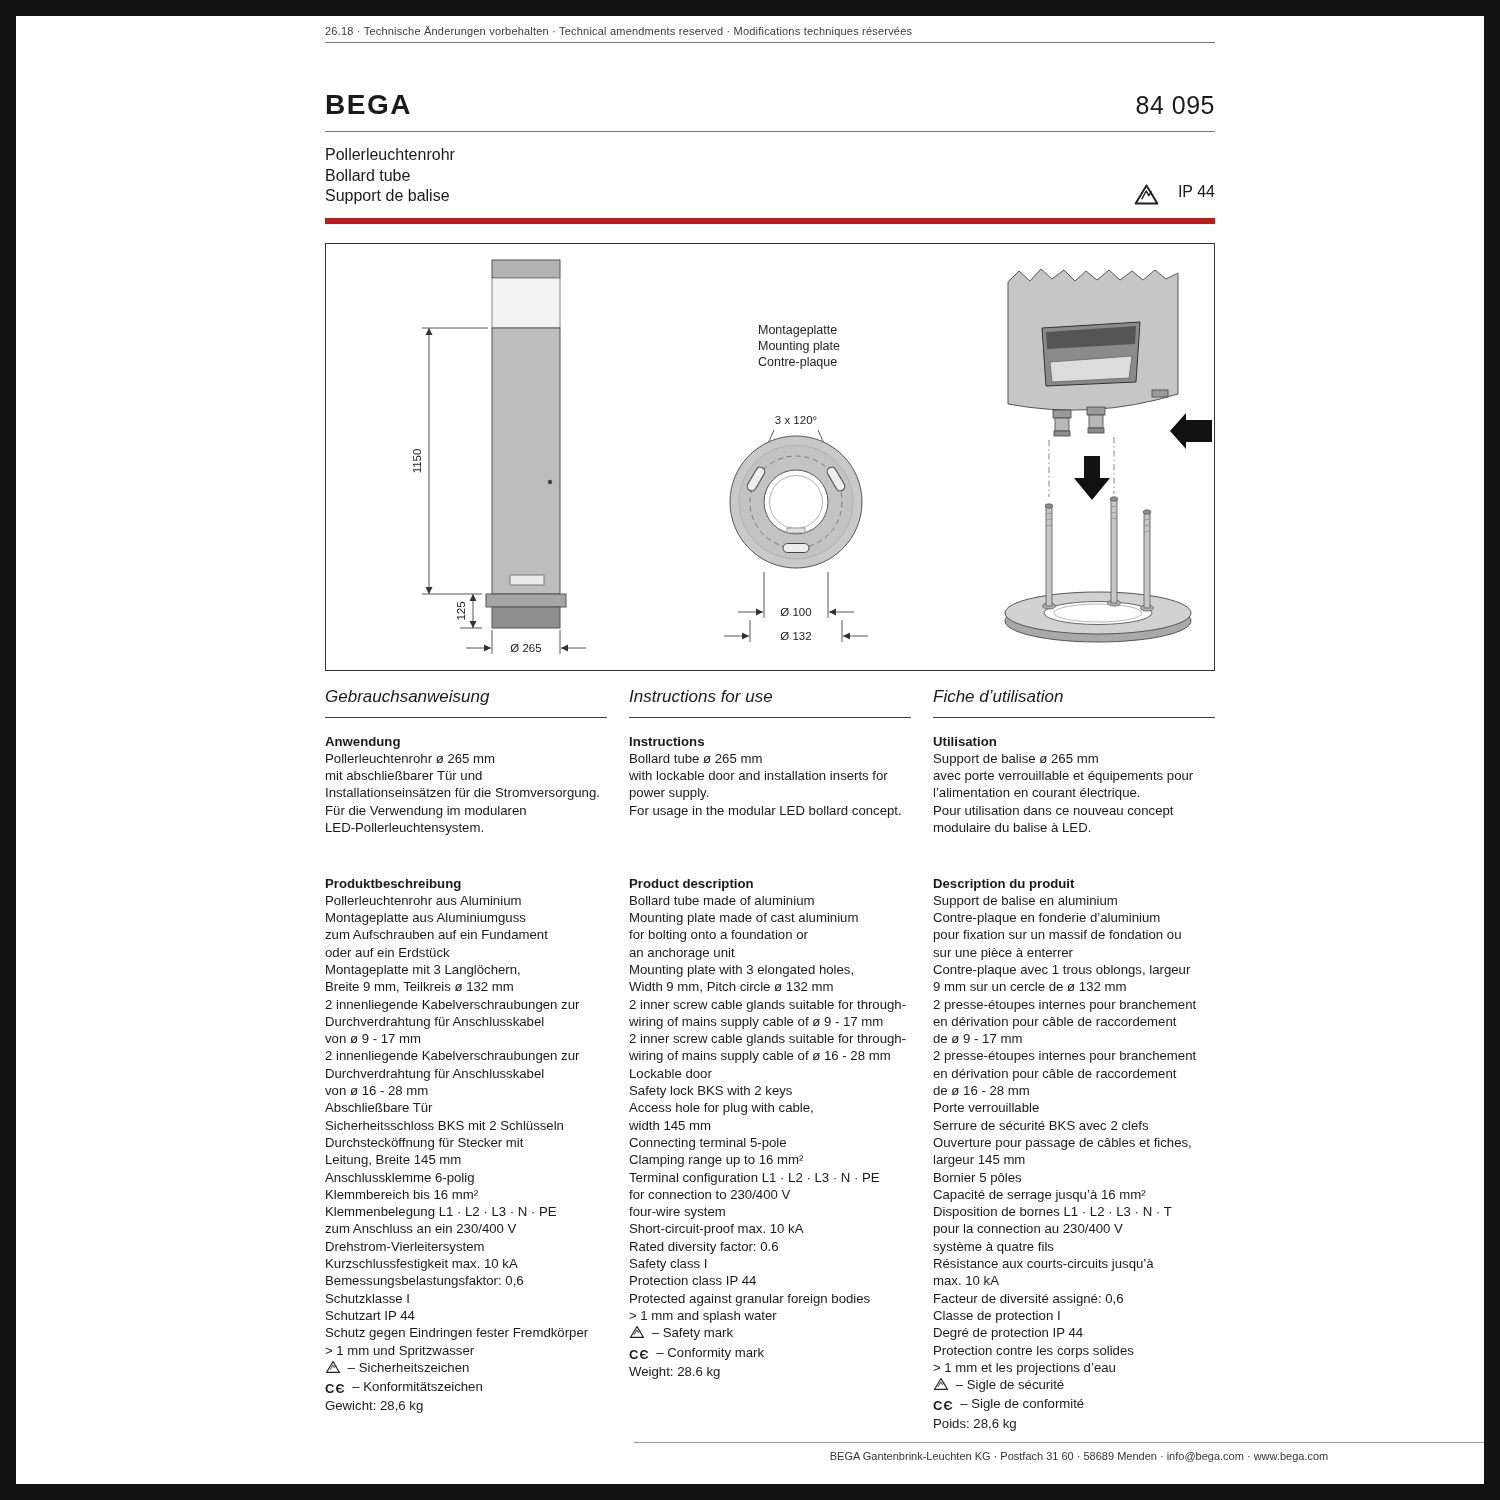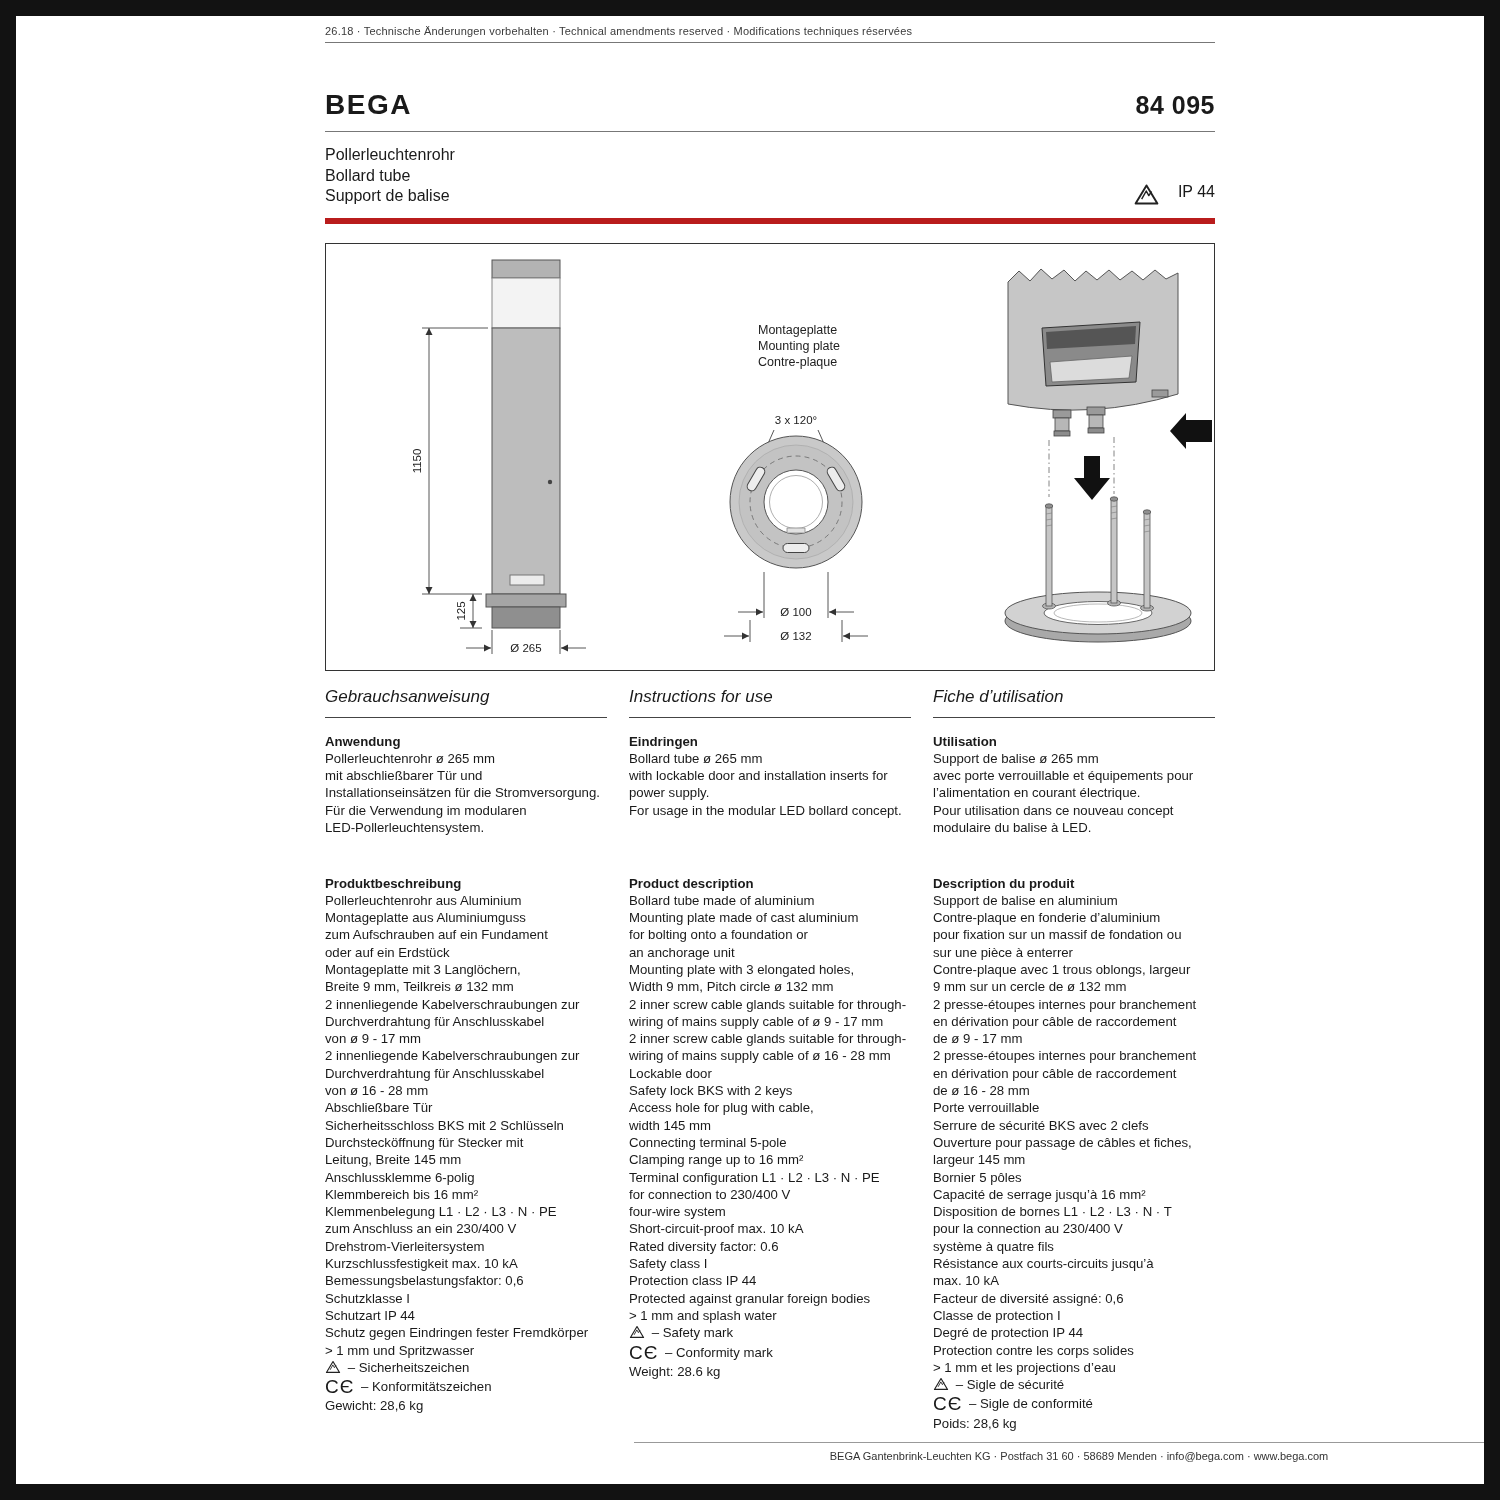--- a/index.html
+++ b/index.html
@@ -5,40 +5,40 @@
   * { margin:0; padding:0; box-sizing:border-box; }
   html,body { width:1500px; height:1500px; }
   body { background:#fff; font-family:"Liberation Sans", sans-serif; color:#1a1a1a; }
   .frame { width:1500px; height:1500px; border:16px solid #121212; background:#fff; position:relative; overflow:hidden; }
   .content { position:absolute; left:309px; top:0; width:890px; height:1468px; }
 
   .topnote { margin-top:9px; font-size:11px; color:#3a3a3a; letter-spacing:0.2px; padding-bottom:5px; border-bottom:1px solid #777; }
 
   .brandrow { display:flex; justify-content:space-between; align-items:baseline; padding:8px 0 10px; border-bottom:1px solid #777; }
   .brand { font-size:28px; font-weight:bold; letter-spacing:1.5px; }
-  .prodnum { font-size:25px; font-weight:bold; letter-spacing:0.5px;margin-top:40px; }
+  .prodnum { font-size:25px; font-weight:normal; letter-spacing:0.5px;margin-top:40px; }
 
   .titlerow { display:flex; justify-content:space-between; align-items:flex-end; padding:13px 0 11px; border-bottom:6px solid #b91c1c;gap:22px; }
   .titles { font-size:16px; line-height:20.5px; }
   .iprow { display:flex; gap:18px; font-size:16px; padding-bottom:1px; }
   .iprow svg { display:block; }
 
   .drawingbox { margin-top:19px; border:1px solid #333; height:428px; background:#fff; }
   .dim { font-size:11.5px; fill:#222; }
   .lbl { font-size:12.5px; fill:#222; }
 
   .columns { display:flex; gap:22px; margin-top:16px; }
   .col { flex:1; min-width:0; }
   .col-title { font-size:17px; padding-bottom:10px; border-bottom:1px solid #444; margin-bottom:15px;font-style:italic; }
   .sec-first { height:142px; }
   .sec-head { font-size:13.2px; line-height:17.3px; font-weight:bold; white-space:nowrap; }
   .line { font-size:13.2px; line-height:17.3px; white-space:nowrap; }
   .inline-icon { display:inline-block; vertical-align:-2px; margin-right:3px; }
   .inline-icon svg { display:inline-block; }
-  .ce { font-weight:400; font-size:19px; letter-spacing:1px; }
+  .ce { font-weight:700; font-size:13px; letter-spacing:1px; }
 
   .footer { position:absolute; left:309px; bottom:22px; width:890px; text-align:center; font-size:11px; color:#333; border-top:1px solid #999; padding-top:7px; }
 </style>
 </head>
 <body>
 
 <div class="frame">
   <div class="content">
 
     <div class="topnote">26.18 · Technische Änderungen vorbehalten · Technical amendments reserved · Modifications techniques réservées</div>
@@ -232,21 +232,21 @@
                   <path d="M11 2 L20 17 H2 Z" fill="none" stroke="#222" stroke-width="1.6" stroke-linejoin="round"></path>
                   <path d="M7 13.4 L10.8 6.6 L12.9 10.4 L15.2 7" fill="none" stroke="#222" stroke-width="1.2" stroke-linejoin="round"></path>
                 </svg></span> – Sicherheitszeichen</div>
             <div class="line"><span class="inline-icon"><span class="ce">CЄ</span></span> – Konformitätszeichen</div>
             <div class="line">Gewicht: 28,6 kg</div>
           </div>
         </div>
         <div class="col">
           <div class="col-title">Instructions for use</div>
           <div class="sec sec-first">
-            <div class="sec-head">Eindringen</div>
+            <div class="sec-head">Instructions</div>
             <div class="line">Bollard tube ø 265 mm</div>
             <div class="line">with lockable door and installation inserts for</div>
             <div class="line">power supply.</div>
             <div class="line">For usage in the modular LED bollard concept.</div>
           </div>
           <div class="sec">
             <div class="sec-head">Product description</div>
             <div class="line">Bollard tube made of aluminium</div>
             <div class="line">Mounting plate made of cast aluminium</div>
             <div class="line">for bolting onto a foundation or</div>

